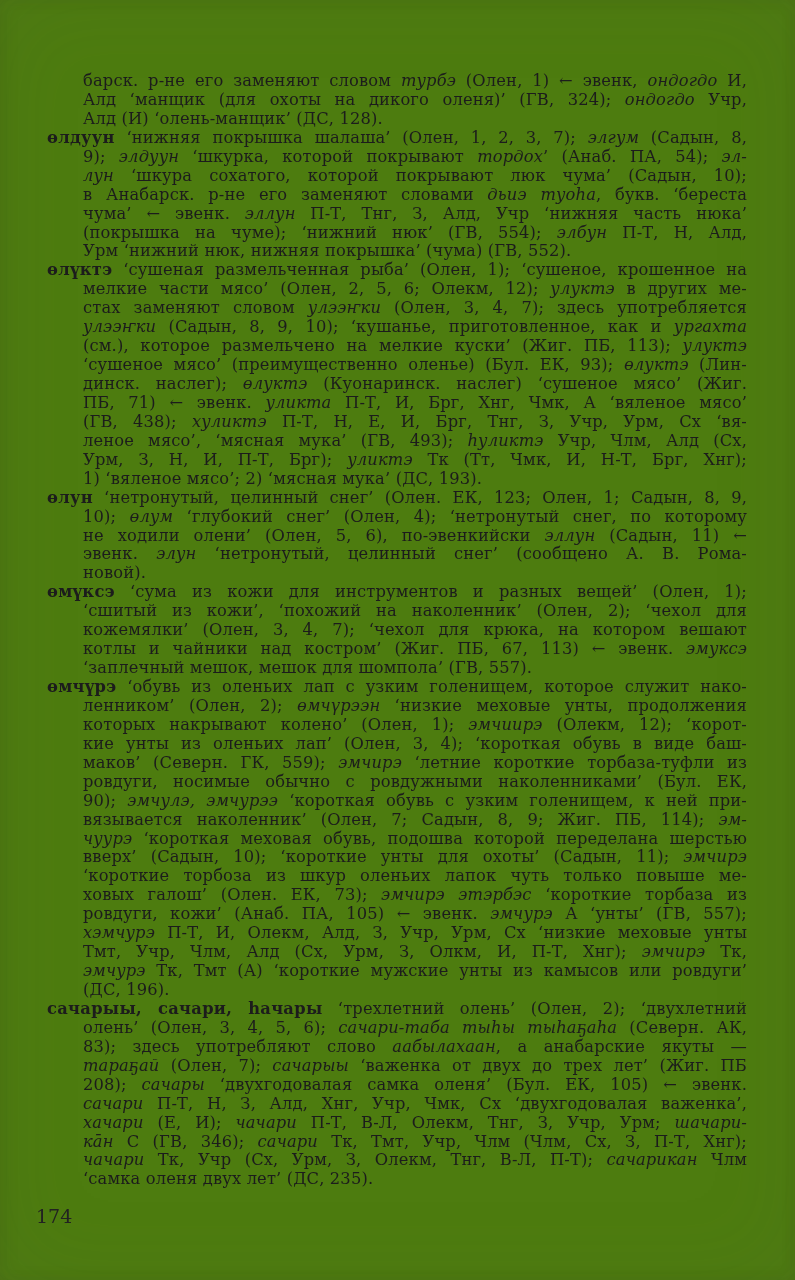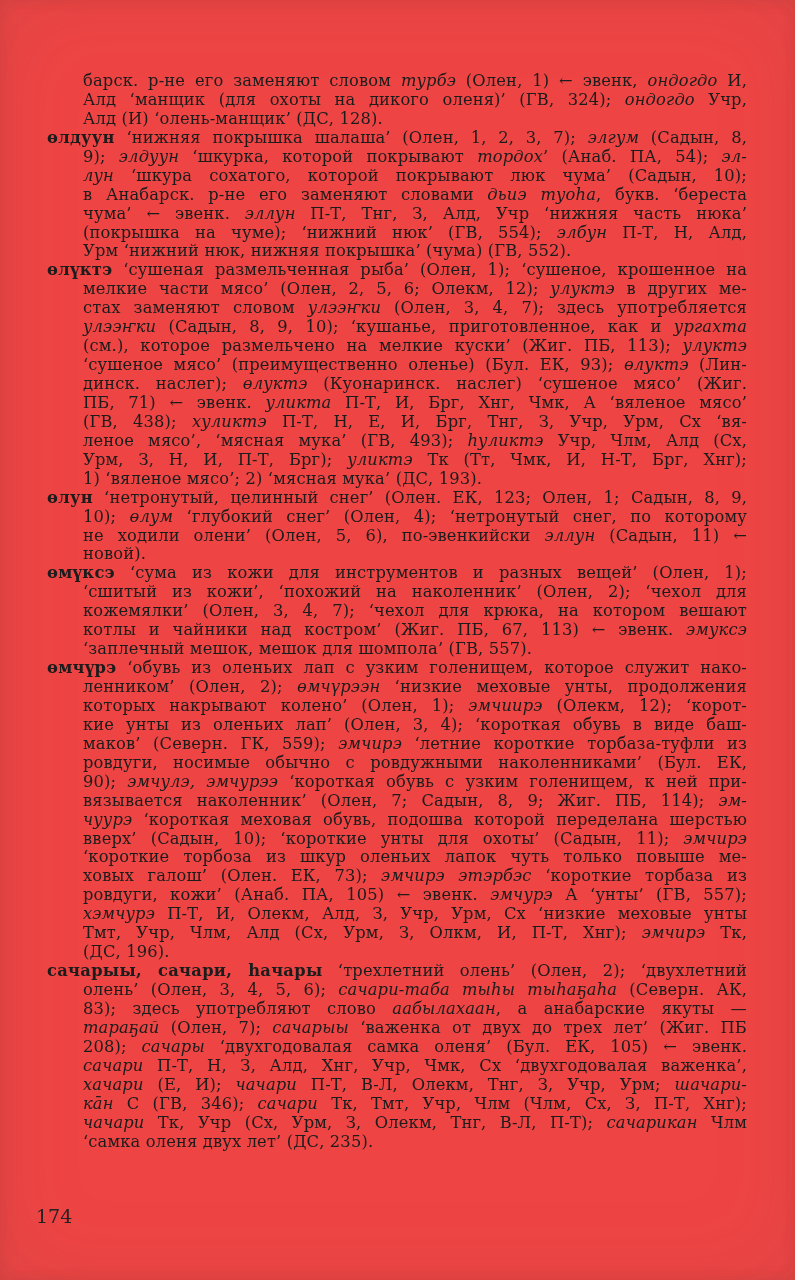--- a/index.html
+++ b/index.html
@@ -5,21 +5,21 @@
   html,body{margin:0;padding:0;}
   body{
     width:795px;height:1280px;
     background:#e9e8e4;
     font-family:"DejaVu Serif", serif;
     overflow:hidden;
   }
   .page{
     position:relative;
     width:795px;height:1280px;
-    background:#ef4444;
+    background:#4d7c0f;
     box-shadow:inset 0 0 90px rgba(90,85,75,0.10), inset 4px 0 18px rgba(60,55,45,0.07), inset -3px 0 14px rgba(60,55,45,0.06);
     color:#1c1c1c;
   }
   .textblock{
     position:absolute;
     left:47px;top:72px;
     width:700px;
   }
   .line{
     font-size:16.3px;
@@ -72,20 +72,21 @@
         <div class="line indent"><span>ПБ, 71) ← эвенк. </span><em>уликта</em><span> П-Т, И, Брг, Хнг, Чмк, А ‘вяленое мясо’</span></div>
         <div class="line indent"><span>(ГВ, 438); </span><em>хуликтэ</em><span> П-Т, Н, Е, И, Брг, Тнг, З, Учр, Урм, Сх ‘вя-</span></div>
         <div class="line indent"><span>леное мясо’, ‘мясная мука’ (ГВ, 493); </span><em>һуликтэ</em><span> Учр, Члм, Алд (Сх,</span></div>
         <div class="line indent"><span>Урм, З, Н, И, П-Т, Брг); </span><em>уликтэ</em><span> Тк (Тт, Чмк, И, Н-Т, Брг, Хнг);</span></div>
         <div class="line indent last"><span>1) ‘вяленое мясо’; 2) ‘мясная мука’ (ДС, 193).</span></div>
       </div>
       <div>
         <div class="line"><strong>өлун</strong><span> ‘нетронутый, целинный снег’ (Олен. ЕК, 123; Олен, 1; Садын, 8, 9,</span></div>
         <div class="line indent"><span>10); </span><em>өлум</em><span> ‘глубокий снег’ (Олен, 4); ‘нетронутый снег, по которому</span></div>
         <div class="line indent"><span>не ходили олени’ (Олен, 5, 6), по-эвенкийски </span><em>эллун</em><span> (Садын, 11) ←</span></div>
+        <div class="line indent"><span>эвенк. </span><em>элун</em><span> ‘нетронутый, целинный снег’ (сообщено А. В. Рома-</span></div>
         <div class="line indent last"><span>новой).</span></div>
       </div>
       <div>
         <div class="line"><strong>өмүксэ</strong><span> ‘сума из кожи для инструментов и разных вещей’ (Олен, 1);</span></div>
         <div class="line indent"><span>‘сшитый из кожи’, ‘похожий на наколенник’ (Олен, 2); ‘чехол для</span></div>
         <div class="line indent"><span>кожемялки’ (Олен, 3, 4, 7); ‘чехол для крюка, на котором вешают</span></div>
         <div class="line indent"><span>котлы и чайники над костром’ (Жиг. ПБ, 67, 113) ← эвенк. </span><em>эмуксэ</em></div>
         <div class="line indent last"><span>‘заплечный мешок, мешок для шомпола’ (ГВ, 557).</span></div>
       </div>
       <div>
@@ -97,20 +98,21 @@
         <div class="line indent"><span>ровдуги, носимые обычно с ровдужными наколенниками’ (Бул. ЕК,</span></div>
         <div class="line indent"><span>90); </span><em>эмчулэ, эмчурээ</em><span> ‘короткая обувь с узким голенищем, к ней при-</span></div>
         <div class="line indent"><span>вязывается наколенник’ (Олен, 7; Садын, 8, 9; Жиг. ПБ, 114); </span><em>эм-</em></div>
         <div class="line indent"><em>чуурэ</em><span> ‘короткая меховая обувь, подошва которой переделана шерстью</span></div>
         <div class="line indent"><span>вверх’ (Садын, 10); ‘короткие унты для охоты’ (Садын, 11); </span><em>эмчирэ</em></div>
         <div class="line indent"><span>‘короткие торбоза из шкур оленьих лапок чуть только повыше ме-</span></div>
         <div class="line indent"><span>ховых галош’ (Олен. ЕК, 73); </span><em>эмчирэ этэрбэс</em><span> ‘короткие торбаза из</span></div>
         <div class="line indent"><span>ровдуги, кожи’ (Анаб. ПА, 105) ← эвенк. </span><em>эмчурэ</em><span> А ‘унты’ (ГВ, 557);</span></div>
         <div class="line indent"><em>хэмчурэ</em><span> П-Т, И, Олекм, Алд, З, Учр, Урм, Сх ‘низкие меховые унты</span></div>
         <div class="line indent"><span>Тмт, Учр, Члм, Алд (Сх, Урм, З, Олкм, И, П-Т, Хнг); </span><em>эмчирэ</em><span> Тк,</span></div>
+        <div class="line indent"><em>эмчурэ</em><span> Тк, Тмт (А) ‘короткие мужские унты из камысов или ровдуги’</span></div>
         <div class="line indent last"><span>(ДС, 196).</span></div>
       </div>
       <div>
         <div class="line"><strong>сачарыы, сачари, һачары</strong><span> ‘трехлетний олень’ (Олен, 2); ‘двухлетний</span></div>
         <div class="line indent"><span>олень’ (Олен, 3, 4, 5, 6); </span><em>сачари-таба тыһы тыһаҕаһа</em><span> (Северн. АК,</span></div>
         <div class="line indent"><span>83); здесь употребляют слово </span><em>аабылахаан</em><span>, а анабарские якуты —</span></div>
         <div class="line indent"><em>тараҕай</em><span> (Олен, 7); </span><em>сачарыы</em><span> ‘важенка от двух до трех лет’ (Жиг. ПБ</span></div>
         <div class="line indent"><span>208); </span><em>сачары</em><span> ‘двухгодовалая самка оленя’ (Бул. ЕК, 105) ← эвенк.</span></div>
         <div class="line indent"><em>сачари</em><span> П-Т, Н, З, Алд, Хнг, Учр, Чмк, Сх ‘двухгодовалая важенка’,</span></div>
         <div class="line indent"><em>хачари</em><span> (Е, И); </span><em>чачари</em><span> П-Т, В-Л, Олекм, Тнг, З, Учр, Урм; </span><em>шачари-</em></div>

